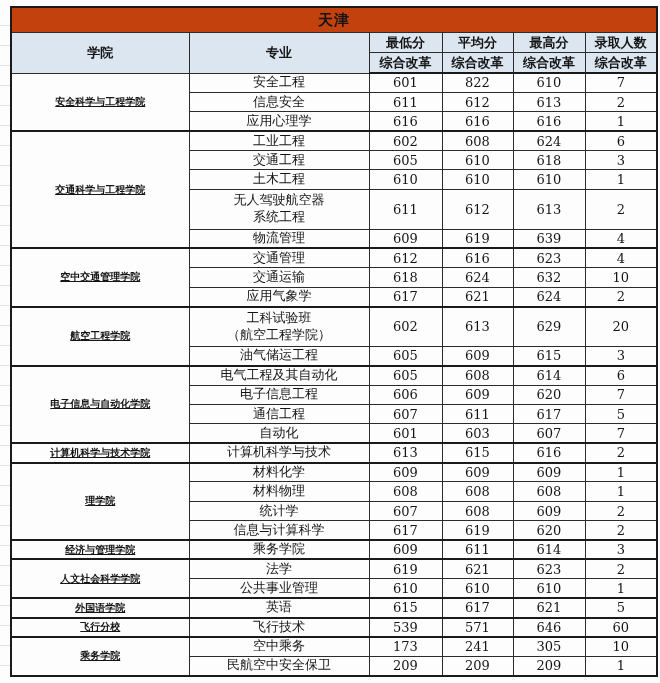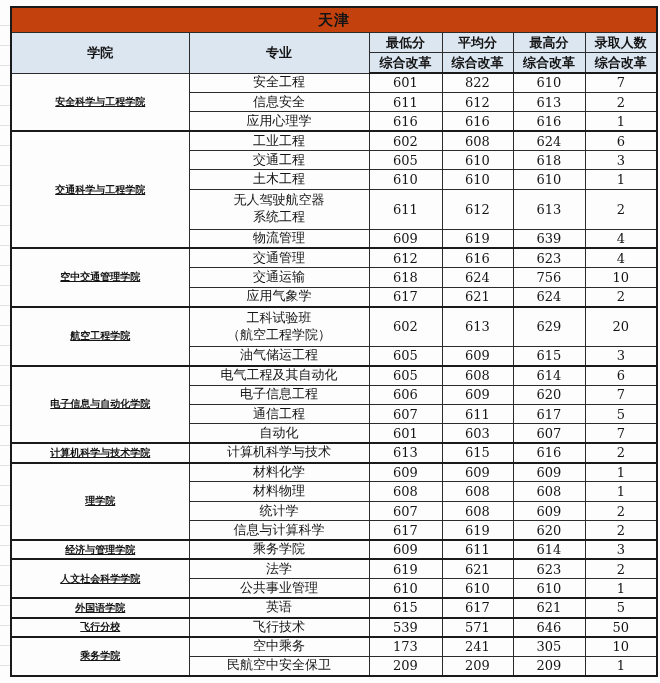--- a/index.html
+++ b/index.html
@@ -174,21 +174,21 @@
           <td class="major">交通管理</td>
           <td class="score">612</td>
           <td class="score">616</td>
           <td class="score">623</td>
           <td class="score">4</td>
         </tr>
         <tr>
           <td class="major">交通运输</td>
           <td class="score">618</td>
           <td class="score">624</td>
-          <td class="score">756</td>
+          <td class="score">632</td>
           <td class="score">10</td>
         </tr>
         <tr>
           <td class="major">应用气象学</td>
           <td class="score">617</td>
           <td class="score">621</td>
           <td class="score">624</td>
           <td class="score">2</td>
         </tr>
         <tr class="group-start tall">
@@ -303,21 +303,21 @@
           <td class="score">617</td>
           <td class="score">621</td>
           <td class="score">5</td>
         </tr>
         <tr class="group-start">
           <td class="college" rowspan="1">飞行分校</td>
           <td class="major">飞行技术</td>
           <td class="score">539</td>
           <td class="score">571</td>
           <td class="score">646</td>
-          <td class="score">50</td>
+          <td class="score">60</td>
         </tr>
         <tr class="group-start">
           <td class="college" rowspan="2">乘务学院</td>
           <td class="major">空中乘务</td>
           <td class="score">173</td>
           <td class="score">241</td>
           <td class="score">305</td>
           <td class="score">10</td>
         </tr>
         <tr>

